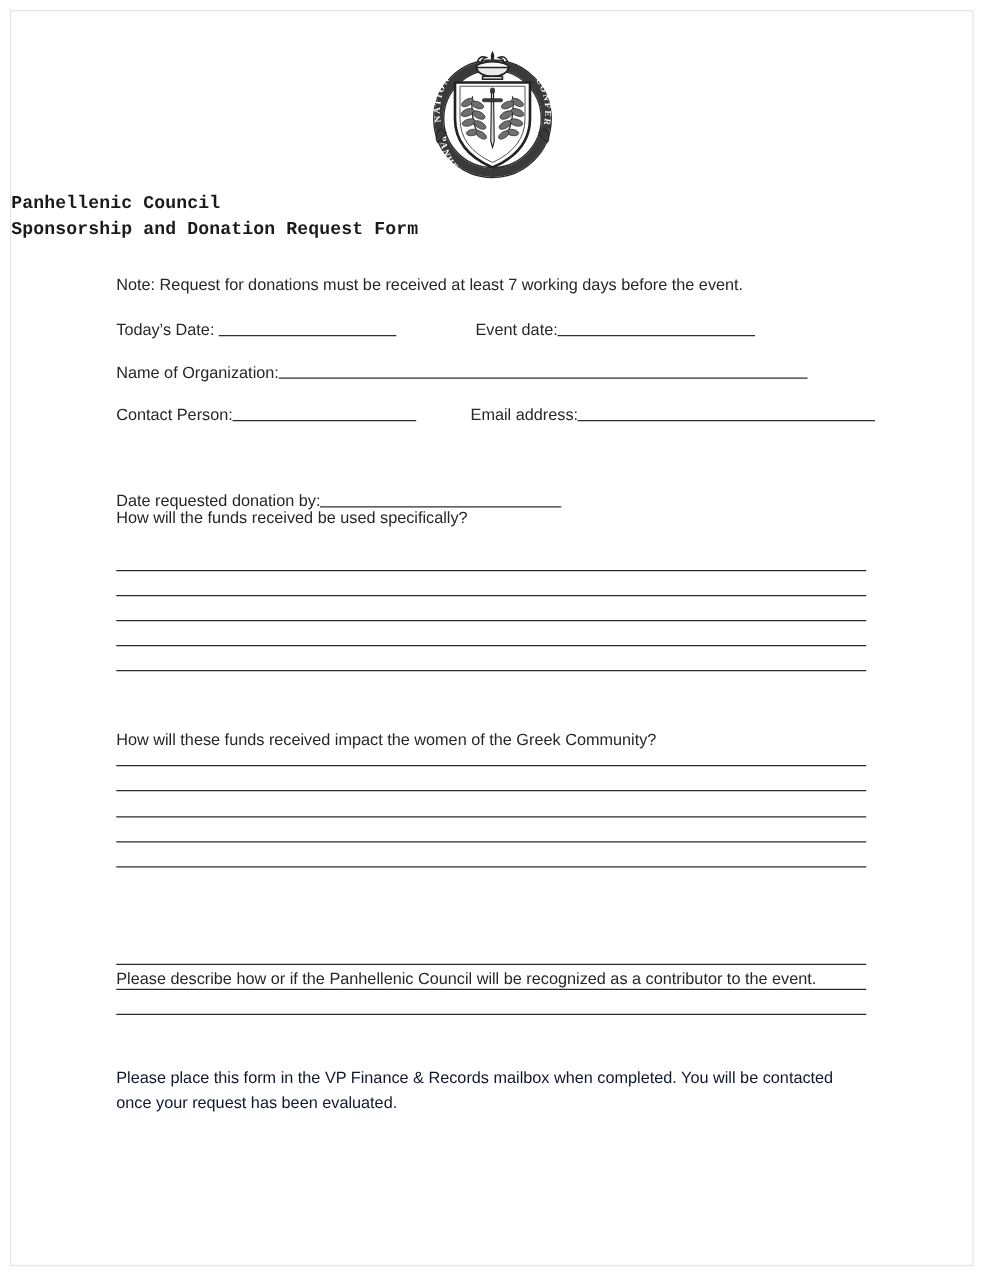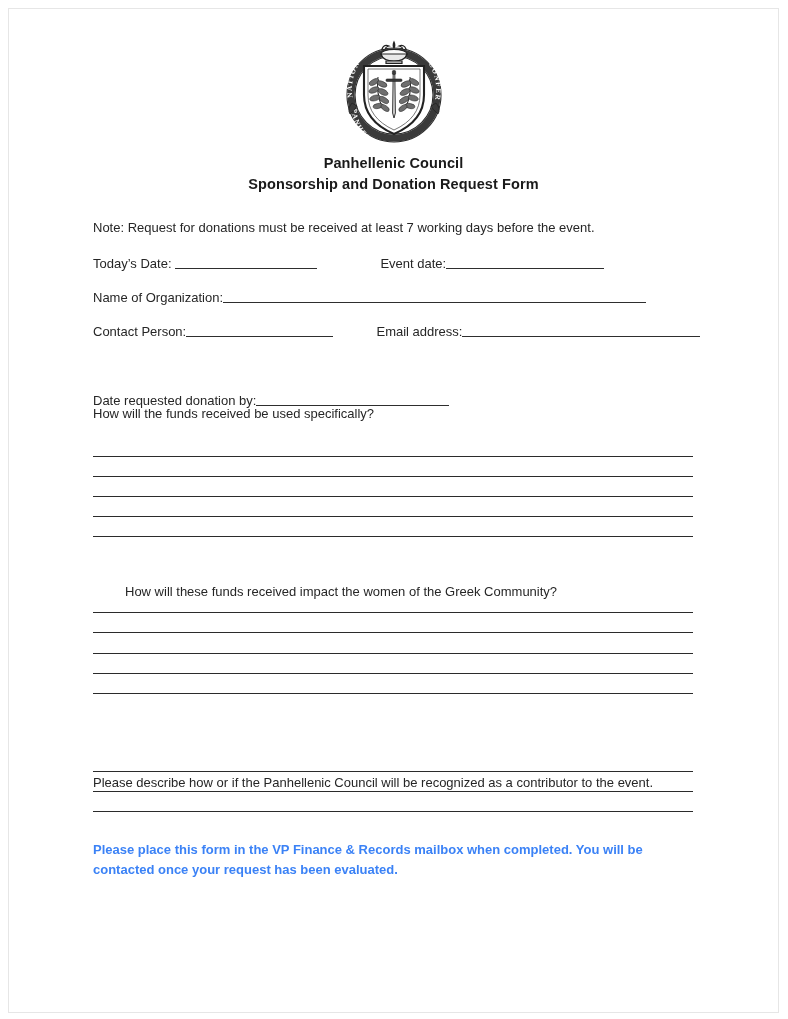--- a/index.html
+++ b/index.html
@@ -32,39 +32,39 @@
     position: absolute;
     left: 0;
     top: 24px;
     width: 100%;
     text-align: center;
   }
   #crest-svg { display: inline-block; }
 
   
   .doc-title {
-    text-align: center;
     font-weight: bold;
     font-size: 14.5px;
     color: #1a1a1a;
     letter-spacing: 0.1px;
+    font-family: Liberation Mono, monospace;
   }
   #title-line1 { position: absolute; top: 146px;  left: 0; width: 100%; }
   #title-line2 { position: absolute; top: 167px;  left: 0; width: 100%; }
 
   
   .body-text {
     position: absolute;
     left: 84px;
     font-size: 13px;
     color: #262626;
     line-height: 1.5;
     white-space: nowrap;
   }
-  .body-text.bold { font-weight: bold; color: #3b82f6; }
+  .body-text.bold { font-weight: normal; color: #0f172a; margin-top: 12px; }
   .body-text.wrapblock {
     white-space: normal;
     width: 600px;
     line-height: 1.55;
   }
 
   
   .fill {
     display: inline-block;
     border-bottom: 1.4px solid #2e2e2e;
@@ -186,21 +186,21 @@
     <span>Date requested donation by:</span><span class="fill" style="width:193px;"></span>
   </div>
 
   <div class="body-text" style="top:395px;">How will the funds received be used specifically?</div>
   <div class="rule" style="top:447px;"></div>
   <div class="rule" style="top:467px;"></div>
   <div class="rule" style="top:487px;"></div>
   <div class="rule" style="top:507px;"></div>
   <div class="rule" style="top:527px;"></div>
 
-  <div class="body-text" style="top:573px;margin-left:32px;">How will these funds received impact the women of the Greek Community?</div>
+  <div class="body-text" style="top:573px;">How will these funds received impact the women of the Greek Community?</div>
   <div class="rule" style="top:603px;"></div>
   <div class="rule" style="top:623px;"></div>
   <div class="rule" style="top:644px;"></div>
   <div class="rule" style="top:664px;"></div>
   <div class="rule" style="top:684px;"></div>
 
   <div class="body-text" style="top:732px;margin-top:32px;">Please describe how or if the Panhellenic Council will be recognized as a contributor to the event.</div>
   <div class="rule" style="top:762px;"></div>
   <div class="rule" style="top:782px;"></div>
   <div class="rule" style="top:802px;"></div>

